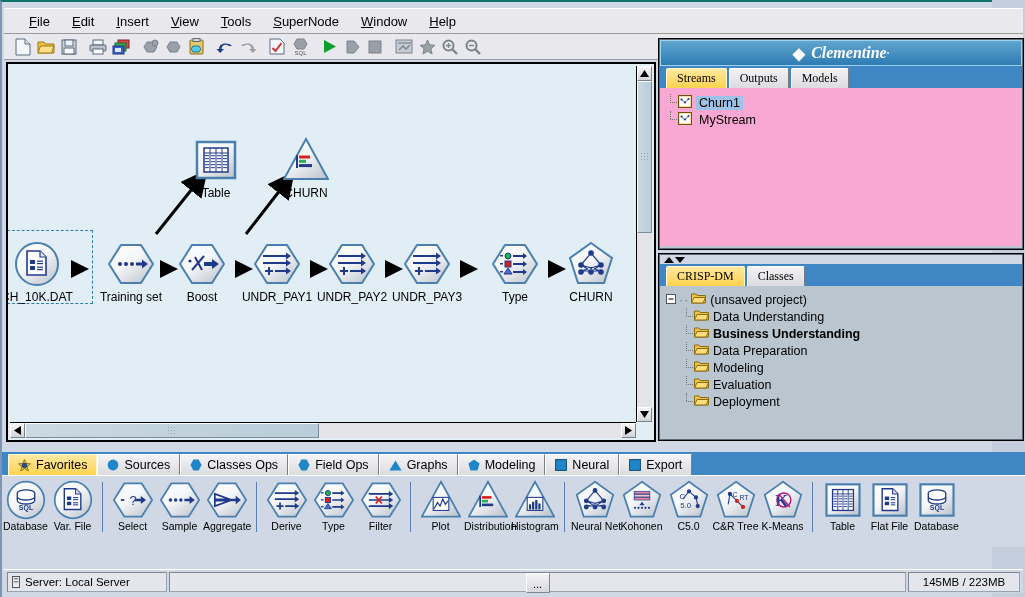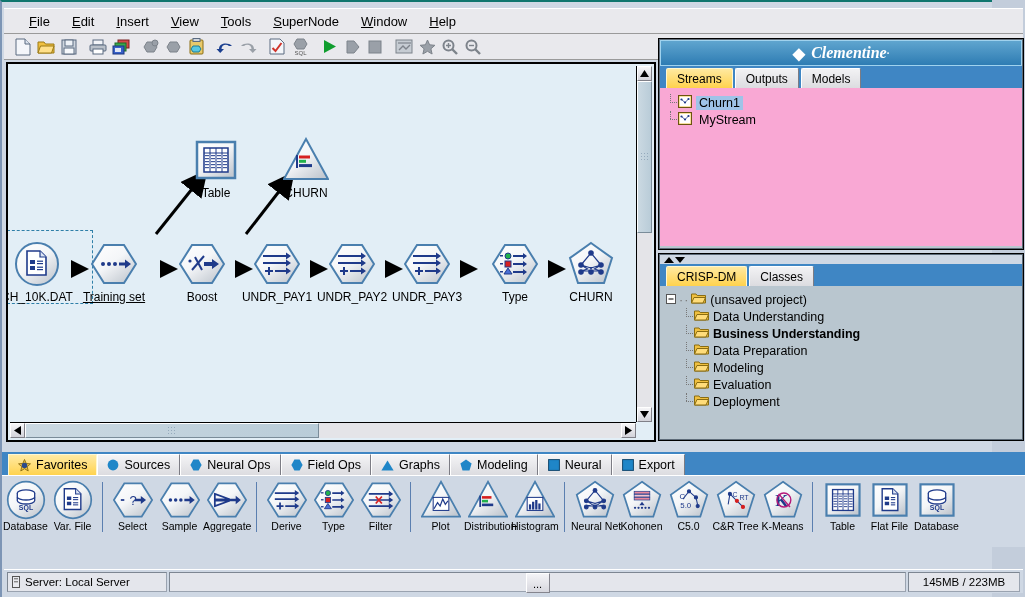--- a/index.html
+++ b/index.html
@@ -59,21 +59,21 @@
   .mgr-inner{width:100%;height:100%;background:#b9c6cf;position:relative;box-sizing:border-box;
              border:1px solid #5d6b78;}
   .mgr-title{height:26px;background:linear-gradient(#5fa5cf,#2e7cb3);
              border:1px solid #9fd2ee;box-sizing:border-box;
              display:flex;align-items:center;justify-content:center;color:#fff;
              font-style:italic;font-weight:bold;font-size:16px;font-family:"Liberation Serif",serif;}
   .tabrow{display:flex;align-items:flex-end;height:22px;background:#3f86c4;padding-left:6px;}
   .tabx{height:20px;padding:0 10px;display:flex;align-items:center;font-size:12px;
         background:linear-gradient(#f2f2f4,#dcdce0);border:1px solid #fff;
         border-right-color:#7c7c84;border-bottom:none;margin-right:2px;box-sizing:border-box;
-        border-radius:2px 2px 0 0;color:#000;}
+        border-radius:2px 2px 0 0;color:#000;font-family:Liberation Serif, serif;}
   .tabx.active{background:linear-gradient(#ffe9a0,#ffd24d);border-color:#fff7d0;}
   .tree{background:#f9a8d4;height:calc(100% - 50px);padding:6px 4px;box-sizing:border-box;
         font-size:12.5px;}
   .trow{display:flex;align-items:center;height:17px;white-space:nowrap;}
   .tsel{background:#9fc3e8;}
   .dotline{width:14px;height:17px;position:relative;}
   .dotline:before{content:"";position:absolute;left:6px;top:0;bottom:8px;border-left:1px dotted #777;}
   .dotline:after{content:"";position:absolute;left:6px;top:8px;width:7px;border-top:1px dotted #777;}
   .dotlast:before{bottom:9px;}
 
@@ -304,21 +304,21 @@
                   <rect x="10" y="9.6" width="6" height="1.2" fill="#1f3a8a"></rect>
                   <rect x="10" y="12" width="6" height="1.2" fill="#1f3a8a"></rect>
                   <rect x="3" y="15" width="5" height="4" fill="#1f3a8a"></rect>
                   <rect x="10" y="15.6" width="6" height="1.2" fill="#1f3a8a"></rect>
                   <rect x="10" y="18" width="6" height="1.2" fill="#1f3a8a"></rect>
                 </g>
               </svg>
             </div>
             <div class="lbl">CH_10K.DAT</div>
           </div>
-          <div class="node" style="left: 63px; top: 172px; text-decoration: underline;">
+          <div class="node" style="left: 80px; top: 172px;">
             <div class="glyph">
               <svg width="46" height="46" viewBox="0 0 46 46">
                 <defs>
                   <linearGradient id="g1" x1="0" y1="0" x2="0.8" y2="1">
                     <stop offset="0%" stop-color="#ffffff"></stop>
                     <stop offset="50%" stop-color="#f4f6f8"></stop>
                     <stop offset="100%" stop-color="#c3c9d1"></stop>
                   </linearGradient>
                 </defs>
                 <path d="M13,4 L33,4 L45,23 L33,42 L13,42 L1,23 Z" fill="url(#g1)" stroke="#4a7fae" stroke-width="2"></path>
@@ -711,21 +711,21 @@
           </svg>
         </span>
         <span>Sources</span>
       </div>
       <div class="ptab">
         <span style="display:flex;">
           <svg width="12" height="12" viewBox="0 0 12 12">
             <path d="M3.4,0.6 L8.6,0.6 L11.6,6 L8.6,11.4 L3.4,11.4 L0.4,6 Z" fill="#1f86c8"></path>
           </svg>
         </span>
-        <span>Neural Ops</span>
+        <span>Classes Ops</span>
       </div>
       <div class="ptab">
         <span style="display:flex;">
           <svg width="12" height="12" viewBox="0 0 12 12">
             <path d="M3.4,0.6 L8.6,0.6 L11.6,6 L8.6,11.4 L3.4,11.4 L0.4,6 Z" fill="#1f86c8"></path>
           </svg>
         </span>
         <span>Field Ops</span>
       </div>
       <div class="ptab">

